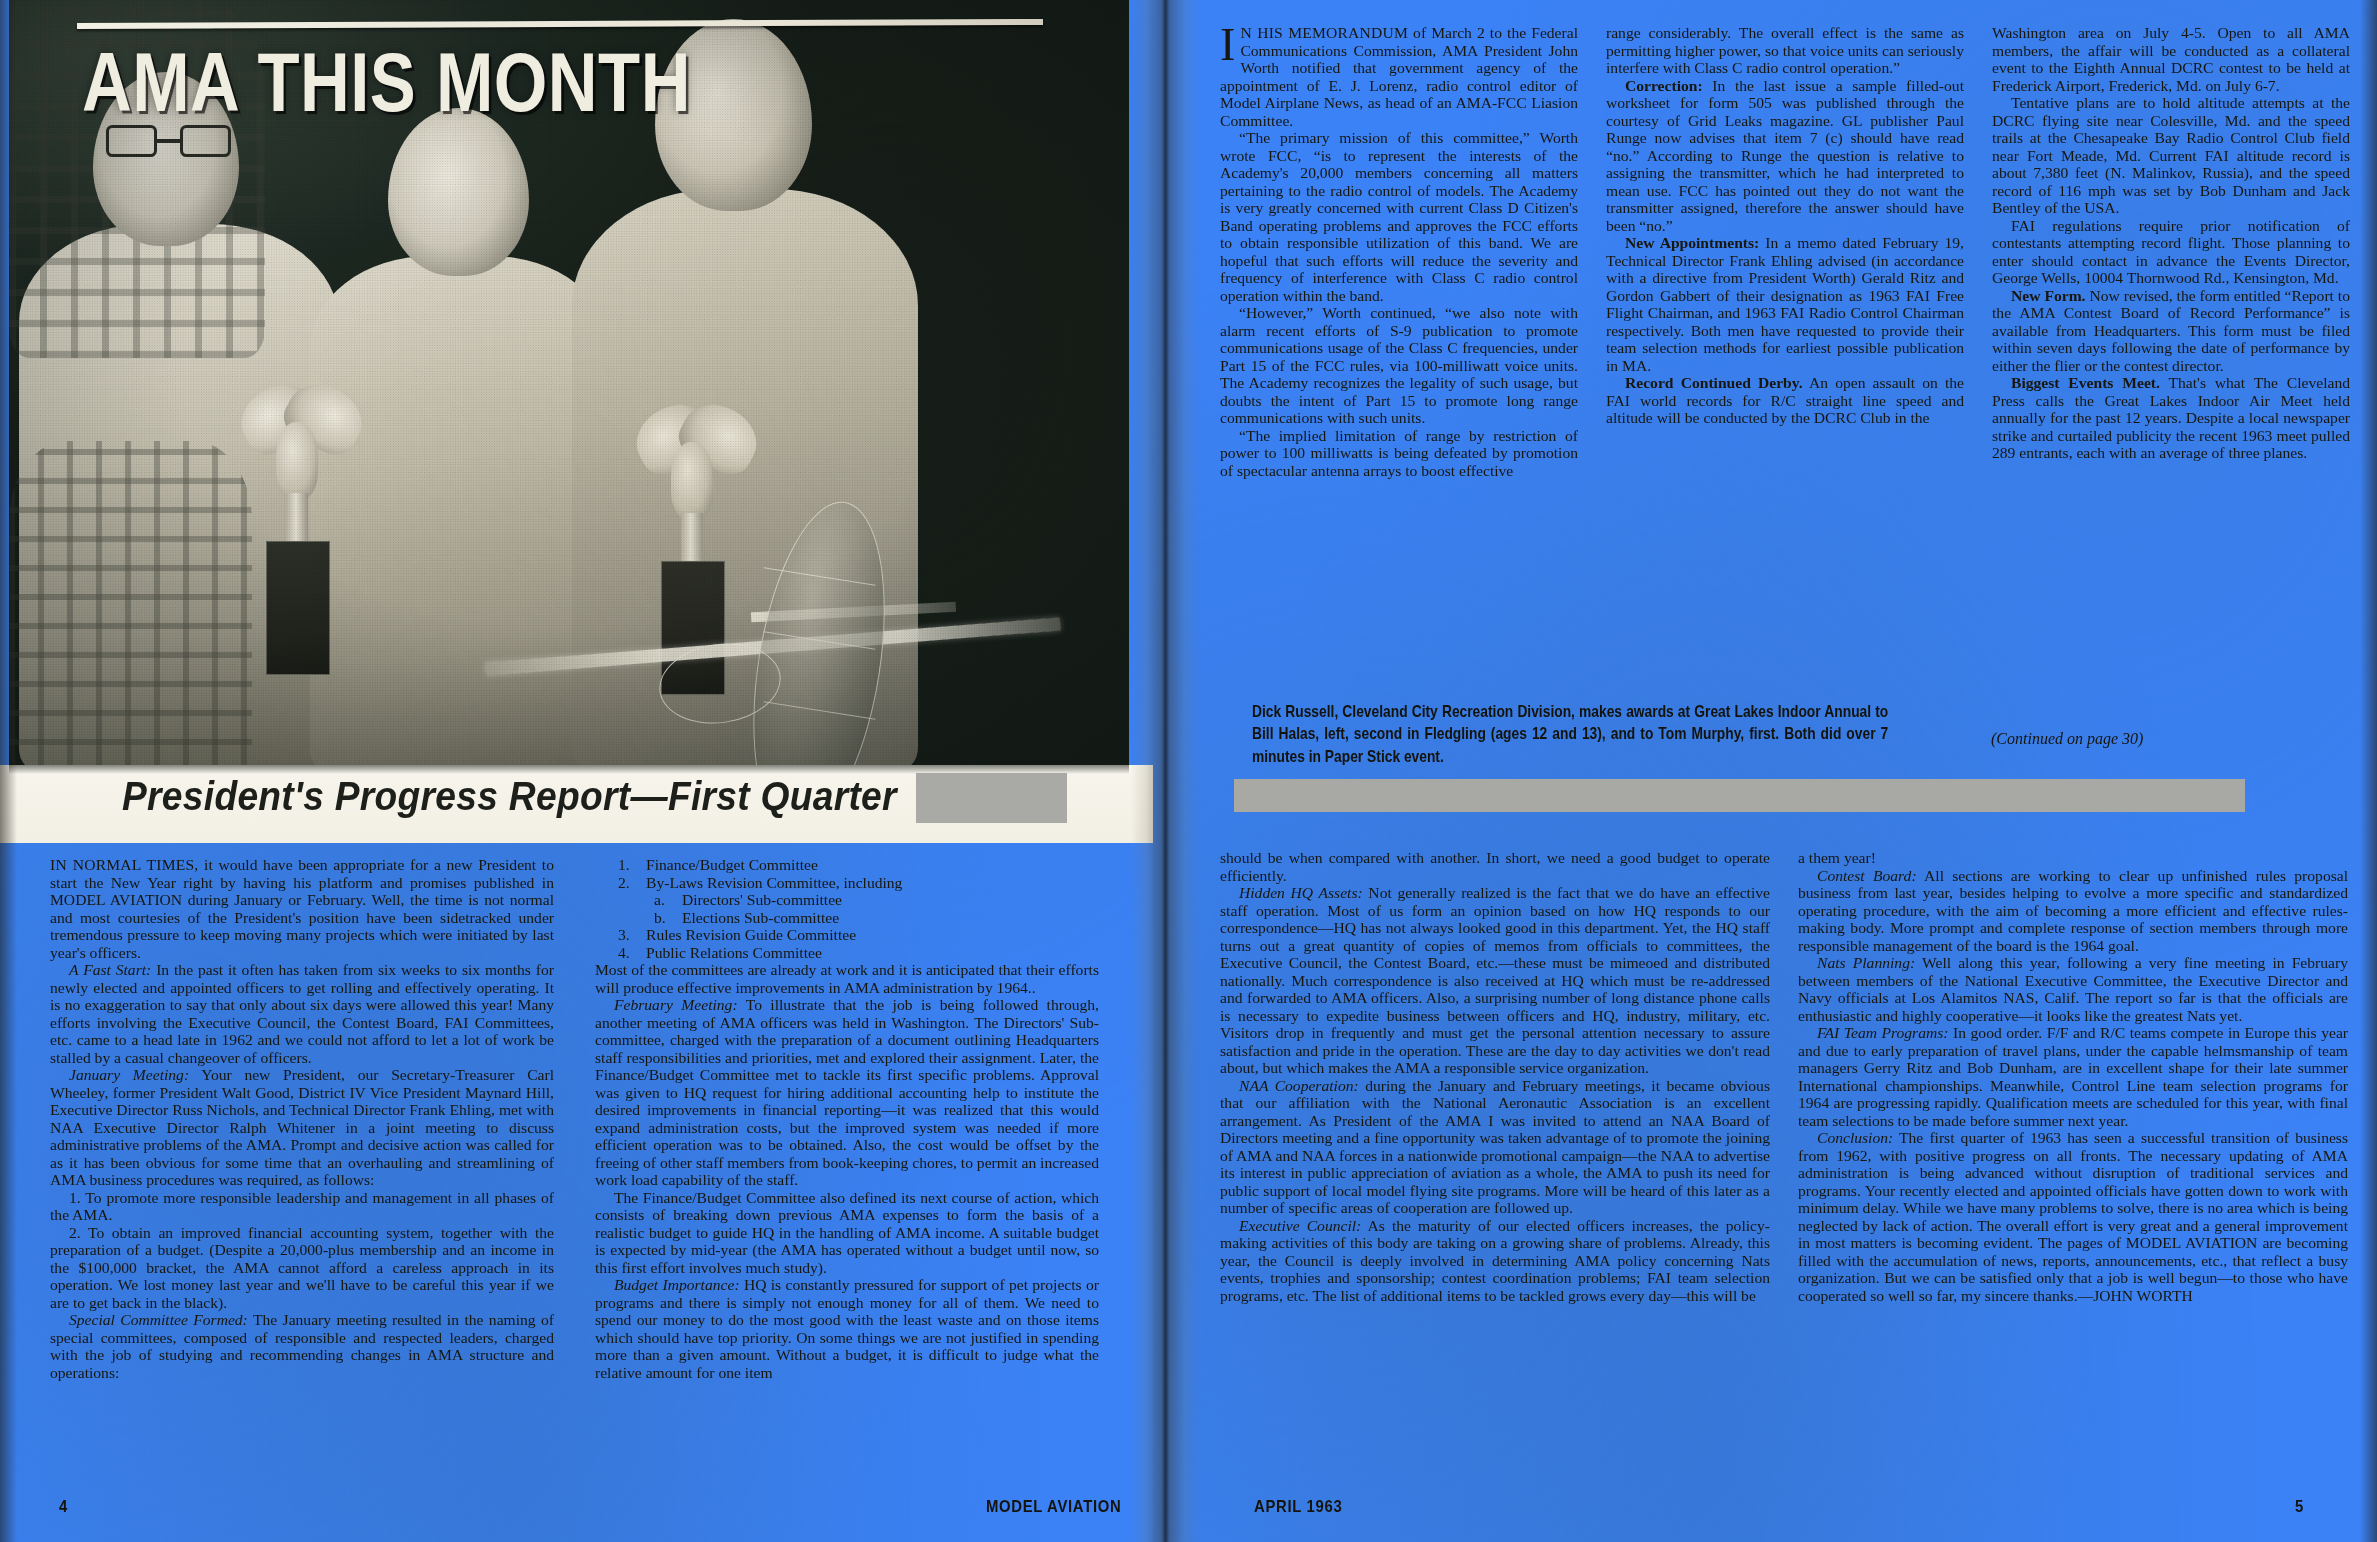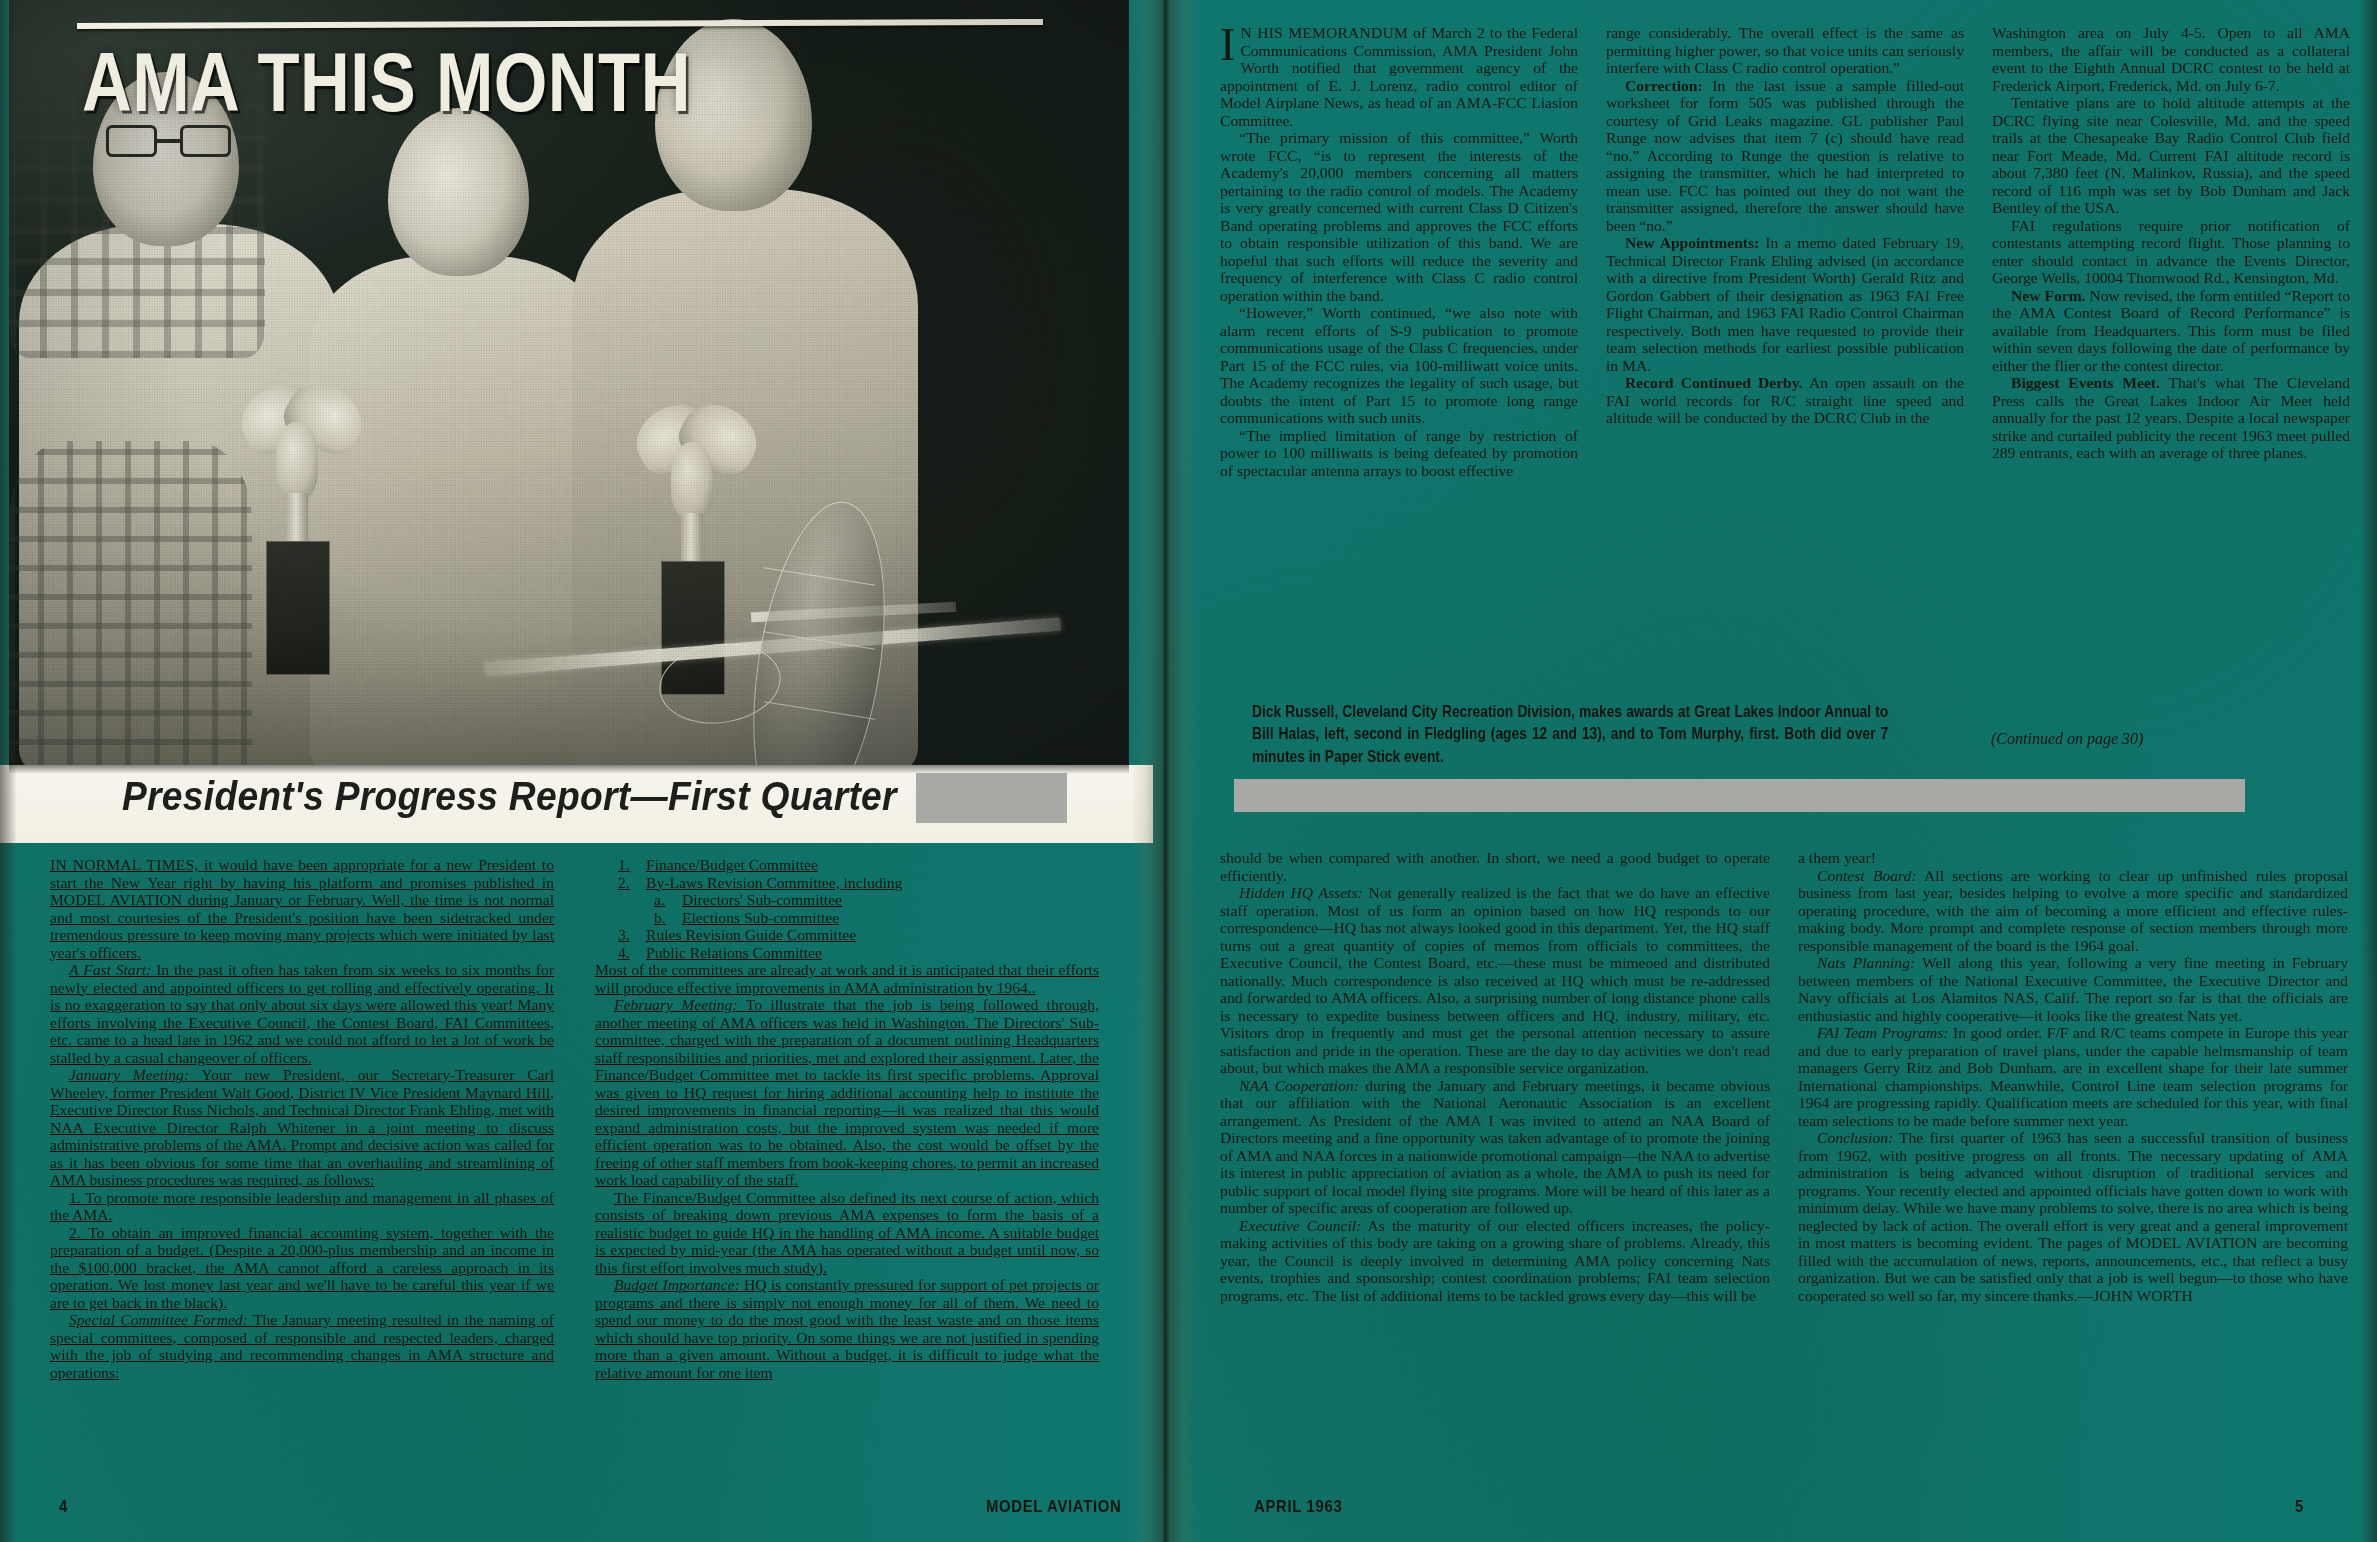--- a/index.html
+++ b/index.html
@@ -17,21 +17,21 @@
     width: 2377px;
     height: 1543px;
     display: flex;
     background: #1d1d1d;
   }
 
   
   .page {
     position: relative;
     height: 1543px;
-    background: #0f766e;
+    background: #3b82f6;
     overflow: hidden;
     padding-left: 8px;
   }
   .page.left  { width: 1153px; }
   .page.right { width: 1224px; }
 
   
   .page::after {
     content: "";
     position: absolute; inset: 0;
@@ -230,21 +230,21 @@
     position:absolute; left: 916px; top: 773px; width: 151px; height: 50px; z-index: 8;
     background: #a9a9a6;
   }
 
   
   .cols { position:absolute; z-index: 10; display:flex; }
   #left-cols {
     left: 50px; top: 856px; width: 1050px; height: 614px;
     gap: 41px;
   }
-  #left-cols .col { width: 504px; text-decoration: underline; }
+  #left-cols .col { width: 504px; }
 
   p, li {
     font-family: "Liberation Serif", serif;
     font-size: 15.6px;
     line-height: 17.5px;
     text-align: justify;
     color: #17170f;
     hyphens: auto;
     -webkit-hyphens: auto;
   }

